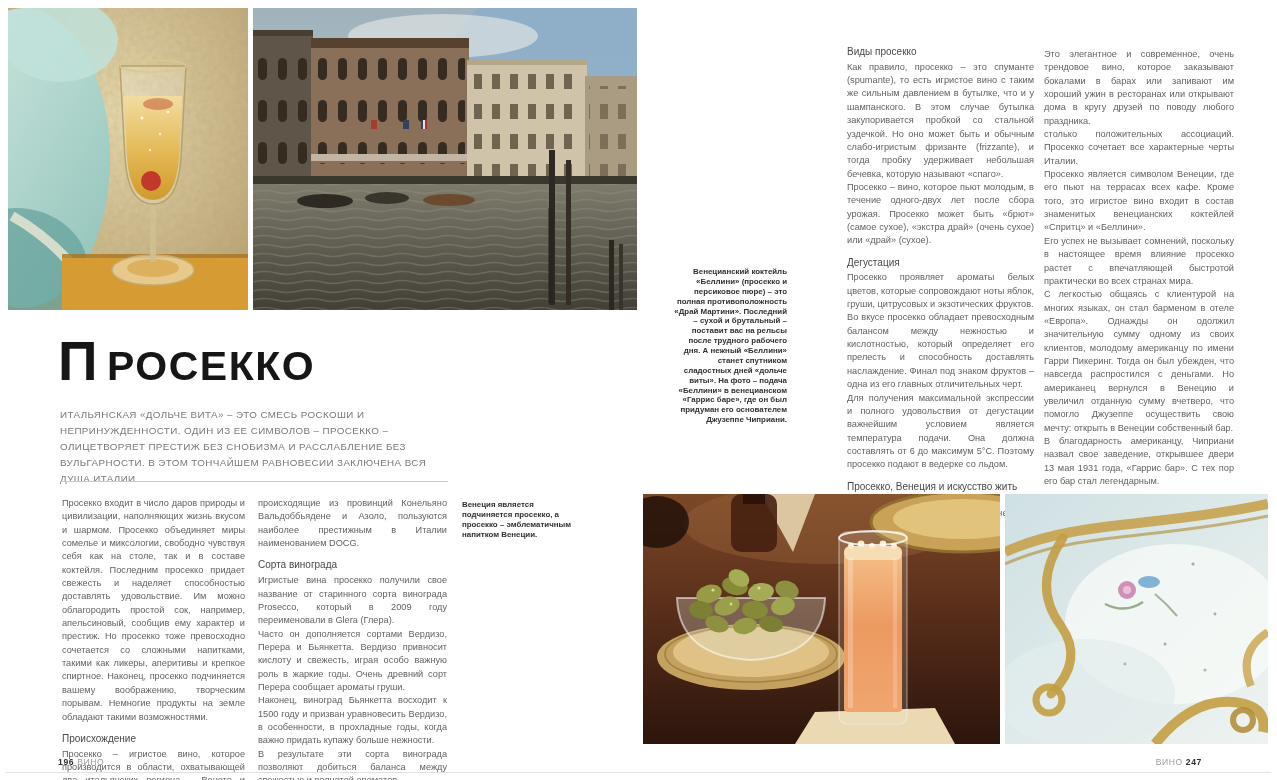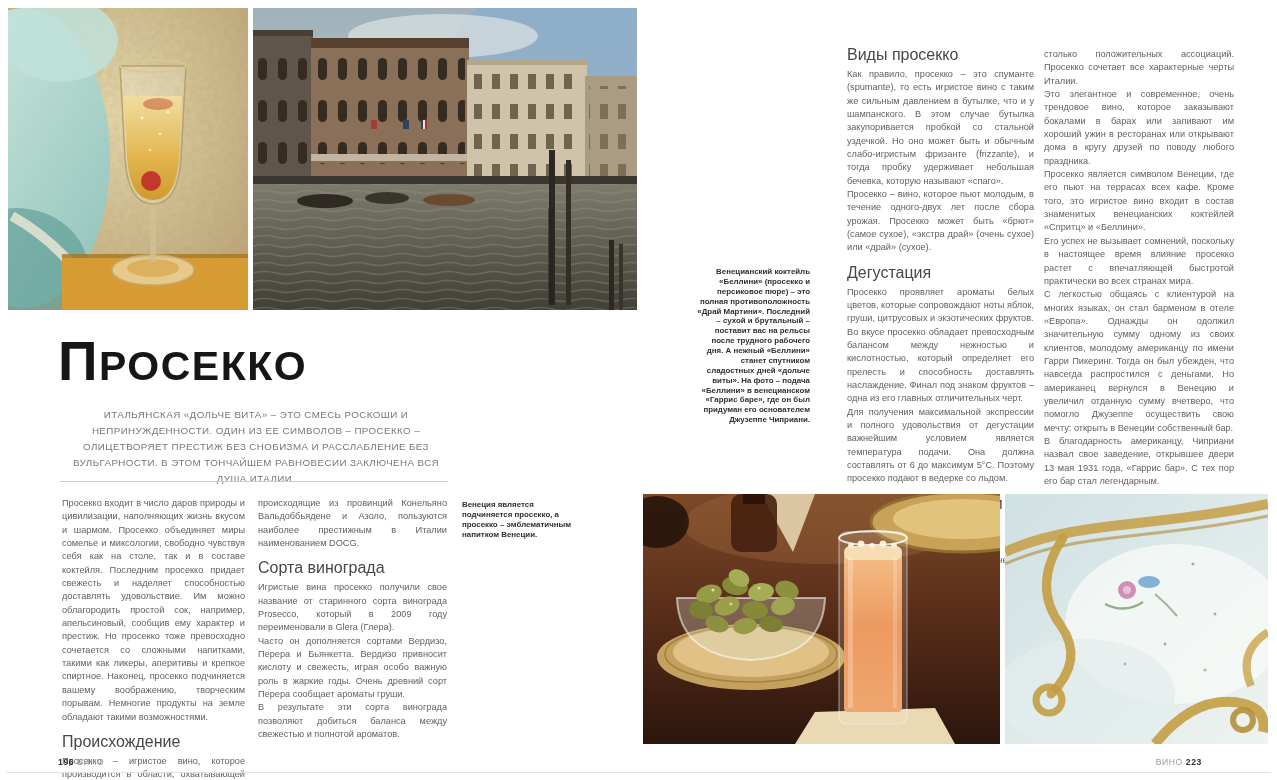--- a/index.html
+++ b/index.html
@@ -4,37 +4,37 @@
 <style>
   html,body{margin:0;padding:0;background:#fff;}
   .spread{position:relative;width:1277px;height:780px;background:#ffffff;overflow:hidden;
           font-family:"Liberation Sans","DejaVu Sans",sans-serif;}
   .photo{position:absolute;overflow:hidden;}
   .photo svg{display:block;}
 
   
   .title{position:absolute;left:58px;top:334px;color:#161616;font-weight:bold;letter-spacing:1.5px;line-height:1;}
   .title .init{font-size:55px;}
-  .title .rest{font-size:41px;text-transform:uppercase;}
+  .title .rest{font-size:41px;text-transform:uppercase;margin-left:8px;}
 
   .intro{position:absolute;left:60px;top:407px;width:392px;font-size:9.8px;line-height:1.64;
-         color:#787878;text-transform:uppercase;letter-spacing:.4px;text-align:center;}
+         color:#787878;text-transform:uppercase;letter-spacing:.4px;}
   .rule{position:absolute;left:60px;top:481px;width:388px;border-top:1px solid #cccccc;height:0;}
 
   .col{position:absolute;}
   .colL1{left:62px;top:497px;width:183px;}
   .colL2{left:258px;top:497px;width:189px;}
   .colR1{left:847px;top:46px;width:187px;}
   .colR2{left:1044px;top:48px;width:190px;}
   .col p{margin:0;font-size:9.2px;line-height:1.45;color:#616161;text-align:justify;}
-  .col h3{margin:9px 0 3px 0;font-size:16px;font-weight:400;color:#474747;line-height:1.18;}
+  .col h3{margin:9px 0 3px 0;font-size:10px;font-weight:400;color:#474747;line-height:1.18;}
   .col h3.first{margin-top:0;}
 
   .cap{position:absolute;font-size:7.9px;font-weight:bold;line-height:1.25;color:#303030;}
-  .cap1{left:696px;top:267px;width:114px;text-align:right;}
+  .cap1{left:673px;top:267px;width:114px;text-align:right;}
   .cap2{left:462px;top:500px;width:118px;text-align:left;}
 
   .folio{position:absolute;top:757px;font-size:8.6px;letter-spacing:.6px;color:#9b9b9b;}
   .folio b{color:#2e2e2e;font-weight:bold;}
   .folio-left{left:58px;}
   .folio-right{right:75px;}
 
   .page-edge{position:absolute;left:6px;right:6px;top:772px;border-top:1px solid #e2e2e2;height:0;}
 </style>
 </head>
@@ -151,41 +151,42 @@
     <p>Просекко входит в число даров природы и цивилизации, наполняющих жизнь вкусом и шармом. Просекко объединяет миры сомелье и миксологии, свободно чувствуя себя как на столе, так и в составе коктейля. Последним просекко придает свежесть и наделяет способностью доставлять удовольствие. Им можно облагородить простой сок, например, апельсиновый, сообщив ему характер и престиж. Но просекко тоже превосходно сочетается со сложными напитками, такими как ликеры, аперитивы и крепкое спиртное. Наконец, просекко подчиняется вашему воображению, творческим порывам. Немногие продукты на земле обладают такими возможностями.</p>
     <h3>Происхождение</h3>
     <p>Просекко – игристое вино, которое производится в области, охватывающей два итальянских региона – Венето и Фриули. Обычно эти вина относятся к категории DOC. Вместе с тем, вина,</p>
   </div>
 
   <div class="col colL2">
     <p>происходящие из провинций Конельяно Вальдоббьядене и Азоло, пользуются наиболее престижным в Италии наименованием DOCG.</p>
     <h3>Сорта винограда</h3>
     <p>Игристые вина просекко получили свое название от старинного сорта винограда Prosecco, который в 2009 году переименовали в Glera (Глера).</p>
     <p>Часто он дополняется сортами Вердизо, Перера и Бьянкетта. Вердизо привносит кислоту и свежесть, играя особо важную роль в жаркие годы. Очень древний сорт Перера сообщает ароматы груши.</p>
+    <p>Наконец, виноград Бьянкетта восходит к 1500 году и призван уравновесить Вердизо, в особенности, в прохладные годы, когда важно придать купажу больше нежности.</p>
     <p>В результате эти сорта винограда позволяют добиться баланса между свежестью и полнотой ароматов.</p>
   </div>
 
   <div class="cap cap1">Венецианский коктейль «Беллини» (просекко и персиковое пюре) – это полная противоположность «Драй Мартини». Последний – сухой и брутальный – поставит вас на рельсы после трудного рабочего дня. А нежный «Беллини» станет спутником сладостных дней «дольче виты». На фото – подача «Беллини» в венецианском «Гаррис баре», где он был придуман его основателем Джузеппе Чиприани.</div>
   <div class="cap cap2">Венеция является подчиняется просекко, а просекко – эмблематичным напитком Венеции.</div>
 
   <div class="col colR1">
     <h3 class="first">Виды просекко</h3>
     <p>Как правило, просекко – это спуманте (spumante), то есть игристое вино с таким же сильным давлением в бутылке, что и у шампанского. В этом случае бутылка закупоривается пробкой со стальной уздечкой. Но оно может быть и обычным слабо-игристым фризанте (frizzante), и тогда пробку удерживает небольшая бечевка, которую называют «спаго».</p>
     <p>Просекко – вино, которое пьют молодым, в течение одного-двух лет после сбора урожая. Просекко может быть «брют» (самое сухое), «экстра драй» (очень сухое) или «драй» (сухое).</p>
     <h3>Дегустация</h3>
     <p>Просекко проявляет ароматы белых цветов, которые сопровождают ноты яблок, груши, цитрусовых и экзотических фруктов.</p>
     <p>Во вкусе просекко обладает превосходным балансом между нежностью и кислотностью, который определяет его прелесть и способность доставлять наслаждение. Финал под знаком фруктов – одна из его главных отличительных черт.</p>
     <p>Для получения максимальной экспрессии и полного удовольствия от дегустации важнейшим условием является температура подачи. Она должна составлять от 6 до максимум 5°C. Поэтому просекко подают в ведерке со льдом.</p>
     <h3>Просекко, Венеция и искусство жить по-итальянски</h3>
     <p>Существует не так уже много вин, несущих в себе</p>
   </div>
 
   <div class="col colR2">
+    <p>Это элегантное и современное, очень трендовое вино, которое заказывают бокалами в барах или запивают им хороший ужин в ресторанах или открывают дома в кругу друзей по поводу любого праздника.</p>
     <p>столько положительных ассоциаций. Просекко сочетает все характерные черты Италии.</p>
-    <p>Это элегантное и современное, очень трендовое вино, которое заказывают бокалами в барах или запивают им хороший ужин в ресторанах или открывают дома в кругу друзей по поводу любого праздника.</p>
     <p>Просекко является символом Венеции, где его пьют на террасах всех кафе. Кроме того, это игристое вино входит в состав знаменитых венецианских коктейлей «Спритц» и «Беллини».</p>
     <p>Его успех не вызывает сомнений, поскольку в настоящее время влияние просекко растет с впечатляющей быстротой практически во всех странах мира.</p>
     <p>С легкостью общаясь с клиентурой на многих языках, он стал барменом в отеле «Европа». Однажды он одолжил значительную сумму одному из своих клиентов, молодому американцу по имени Гарри Пикеринг. Тогда он был убежден, что навсегда распростился с деньгами. Но американец вернулся в Венецию и увеличил отданную сумму вчетверо, что помогло Джузеппе осуществить свою мечту: открыть в Венеции собственный бар.</p>
     <p>В благодарность американцу, Чиприани назвал свое заведение, открывшее двери 13 мая 1931 года, «Гаррис бар». С тех пор его бар стал легендарным.</p>
   </div>
 
   <div class="photo" style="left:643px;top:494px;width:357px;height:250px;">
     <svg viewBox="0 0 357 250" width="357" height="250" preserveAspectRatio="none">
       <defs>
         <linearGradient id="g3wood" x1="0" y1="0" x2="0" y2="1">
@@ -270,16 +271,16 @@
       <path d="M150,100 Q162,110 172,122" stroke="#7e9a70" stroke-width="2" fill="none" opacity="0.7"></path>
       <circle cx="188" cy="70" r="1.6" fill="#6a7a7a" opacity="0.6"></circle>
       <circle cx="210" cy="120" r="1.4" fill="#6a7a7a" opacity="0.6"></circle>
       <circle cx="160" cy="150" r="1.5" fill="#6a7a7a" opacity="0.6"></circle>
       <circle cx="120" cy="170" r="1.4" fill="#6a7a7a" opacity="0.5"></circle>
       <circle cx="200" cy="176" r="1.6" fill="#6a7a7a" opacity="0.5"></circle>
     </svg>
   </div>
 
   <div class="folio folio-left"><b>196</b> <span>ВИНО</span></div>
-  <div class="folio folio-right"><span>ВИНО</span> <b>223</b></div>
+  <div class="folio folio-right"><span>ВИНО</span> <b>247</b></div>
 
   <div class="page-edge"></div>
 </div>
 
 </body></html>

